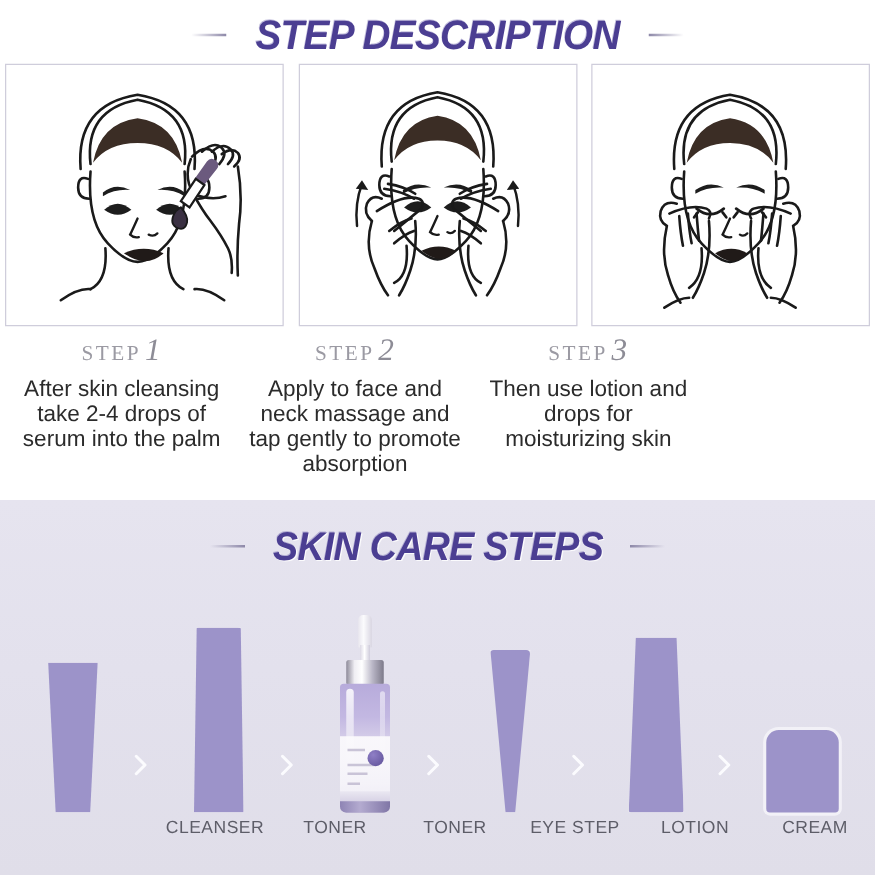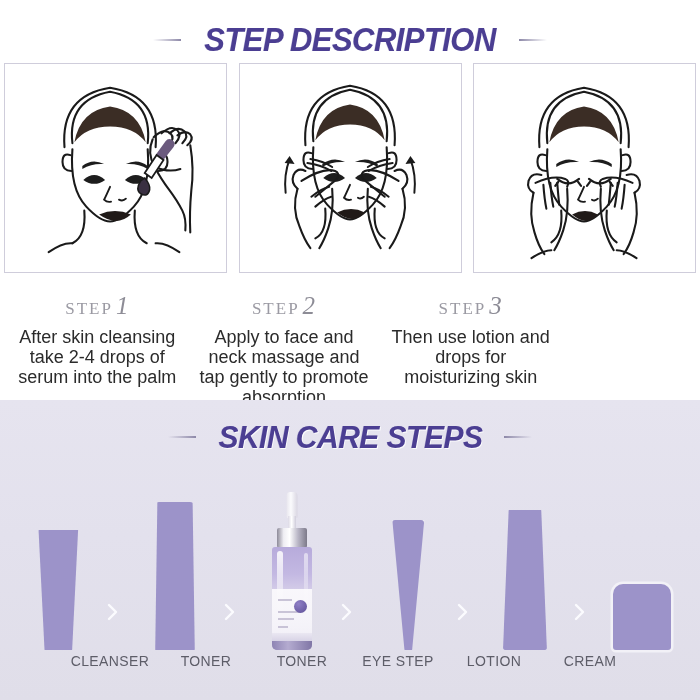--- a/index.html
+++ b/index.html
@@ -12,21 +12,21 @@
 
   body {
     font-family: "Liberation Sans", sans-serif;
     background: #ffffff;
     position: relative;
   }
 
   
   #top-section {
     position: absolute;
-    left: 0; top: 16px;
+    left: 0; top: 4px;
     width: 700px;
     height: 400px;
     background: #ffffff;
   }
 
   .section-title-row {
     display: flex;
     align-items: center;
     justify-content: center;
     gap: 14px;
@@ -80,21 +80,20 @@
   .panel svg { display: block; width: 100%; height: 100%; }
 
   
   #captions {
     position: absolute;
     top: 262px; left: 0;
     width: 568px;
     display: flex;
     justify-content: space-between;
     padding: 0 4px;
-    margin-top: 13px;
   }
 
   .caption-col {
     width: 223px;
     text-align: center;
   }
 
   .step-label {
     font-family: "Liberation Serif", serif;
     font-size: 22px;
@@ -297,21 +296,21 @@
     background: linear-gradient(90deg,#8e84b4,#b4abd0 40%,#8076a6);
     border-radius: 0 0 5px 5px;
   }
 
   
   #product-labels {
     position: absolute;
     top: 253px; left: 0;
     width: 700px;
     display: flex;
-    justify-content: center;
+    justify-content: flex-end;
   }
   .product-label {
     width: 96px;
     text-align: center;
     font-family: "Liberation Sans", sans-serif;
     font-size: 14px;
     letter-spacing: 0.4px;
     color: #5d5d68;
     white-space: nowrap;
   }

